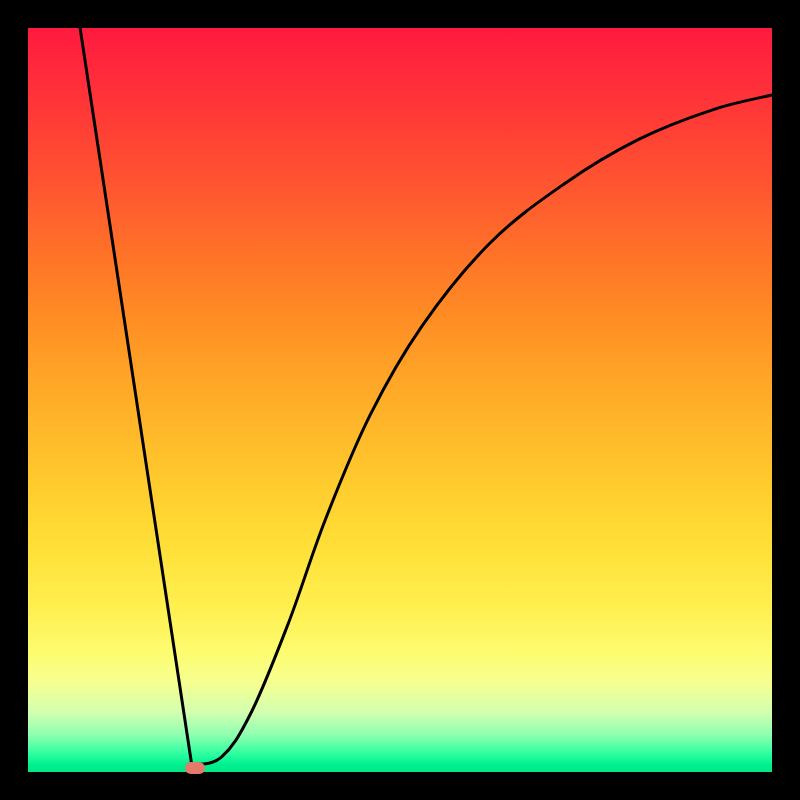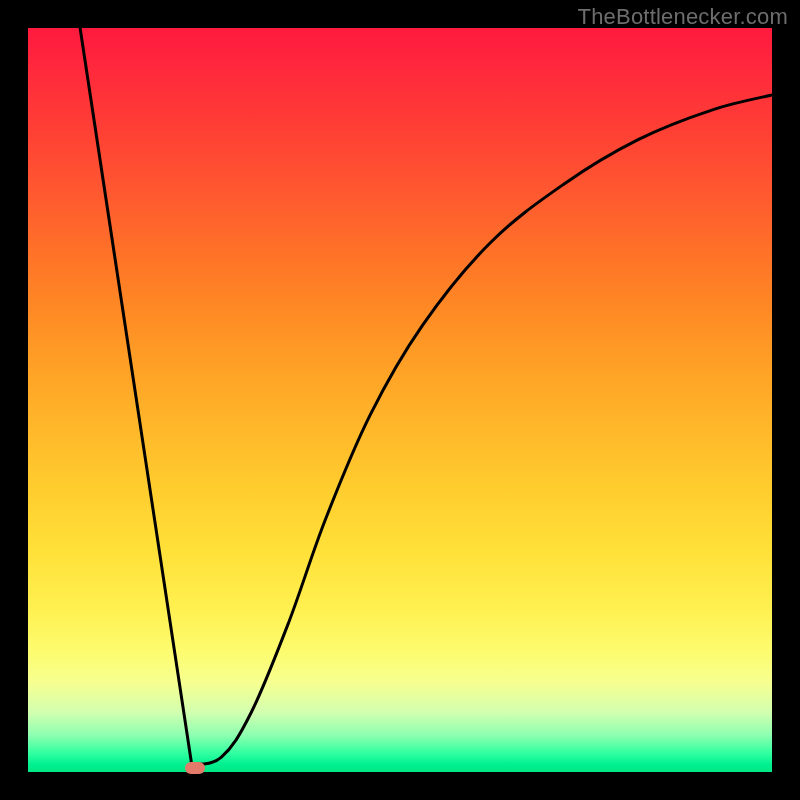--- a/index.html
+++ b/index.html
@@ -72,14 +72,13 @@
 </head>
 <body>
 
 <div class="frame">
   <div class="plot">
     <svg class="curve" viewBox="0 0 744 744" preserveAspectRatio="none">
       <path fill="none" stroke="#000" stroke-width="3" stroke-linecap="round" stroke-linejoin="round" d="M 52.1 0.0 L 163.7 736.6 C 169.0 735.3, 182.7 738.5, 193.4 729.1 C 204.1 719.7, 211.1 708.6, 223.2 684.5 C 235.3 660.4, 247.0 630.0, 260.4 595.2 C 273.8 560.4, 282.9 528.5, 297.6 491.0 C 312.3 453.5, 324.8 421.7, 342.2 386.9 C 359.6 352.1, 372.9 328.4, 394.3 297.6 C 415.7 266.8, 435.8 241.3, 461.3 215.8 C 486.8 190.3, 508.9 175.0, 535.7 156.2 C 562.5 137.4, 583.3 125.0, 610.1 111.6 C 636.9 98.2, 660.4 89.8, 684.5 81.8 C 708.6 73.8, 733.3 69.7, 744.0 67.0"></path>
     </svg>
     <div class="trough" style="left: 157.4px; top: 734.28px;"></div>
   </div>
-  <div class="watermark">TheBottlenecker.com</div>
 </div>
 
 </body></html>

